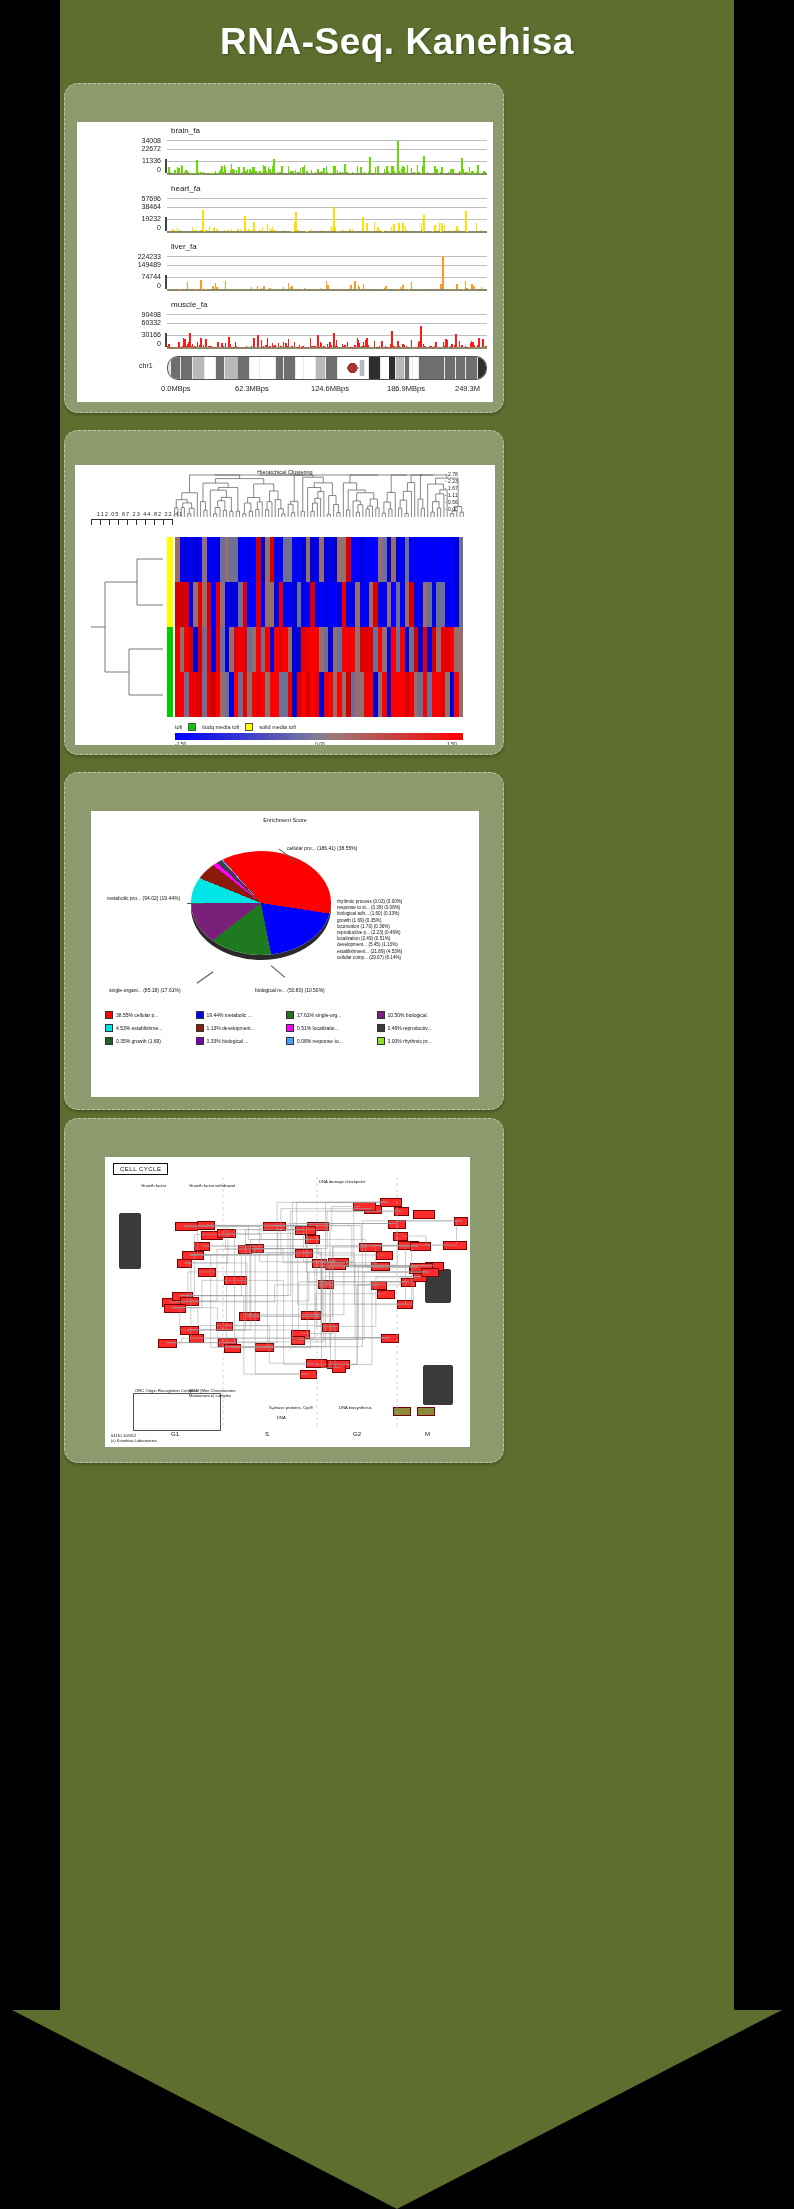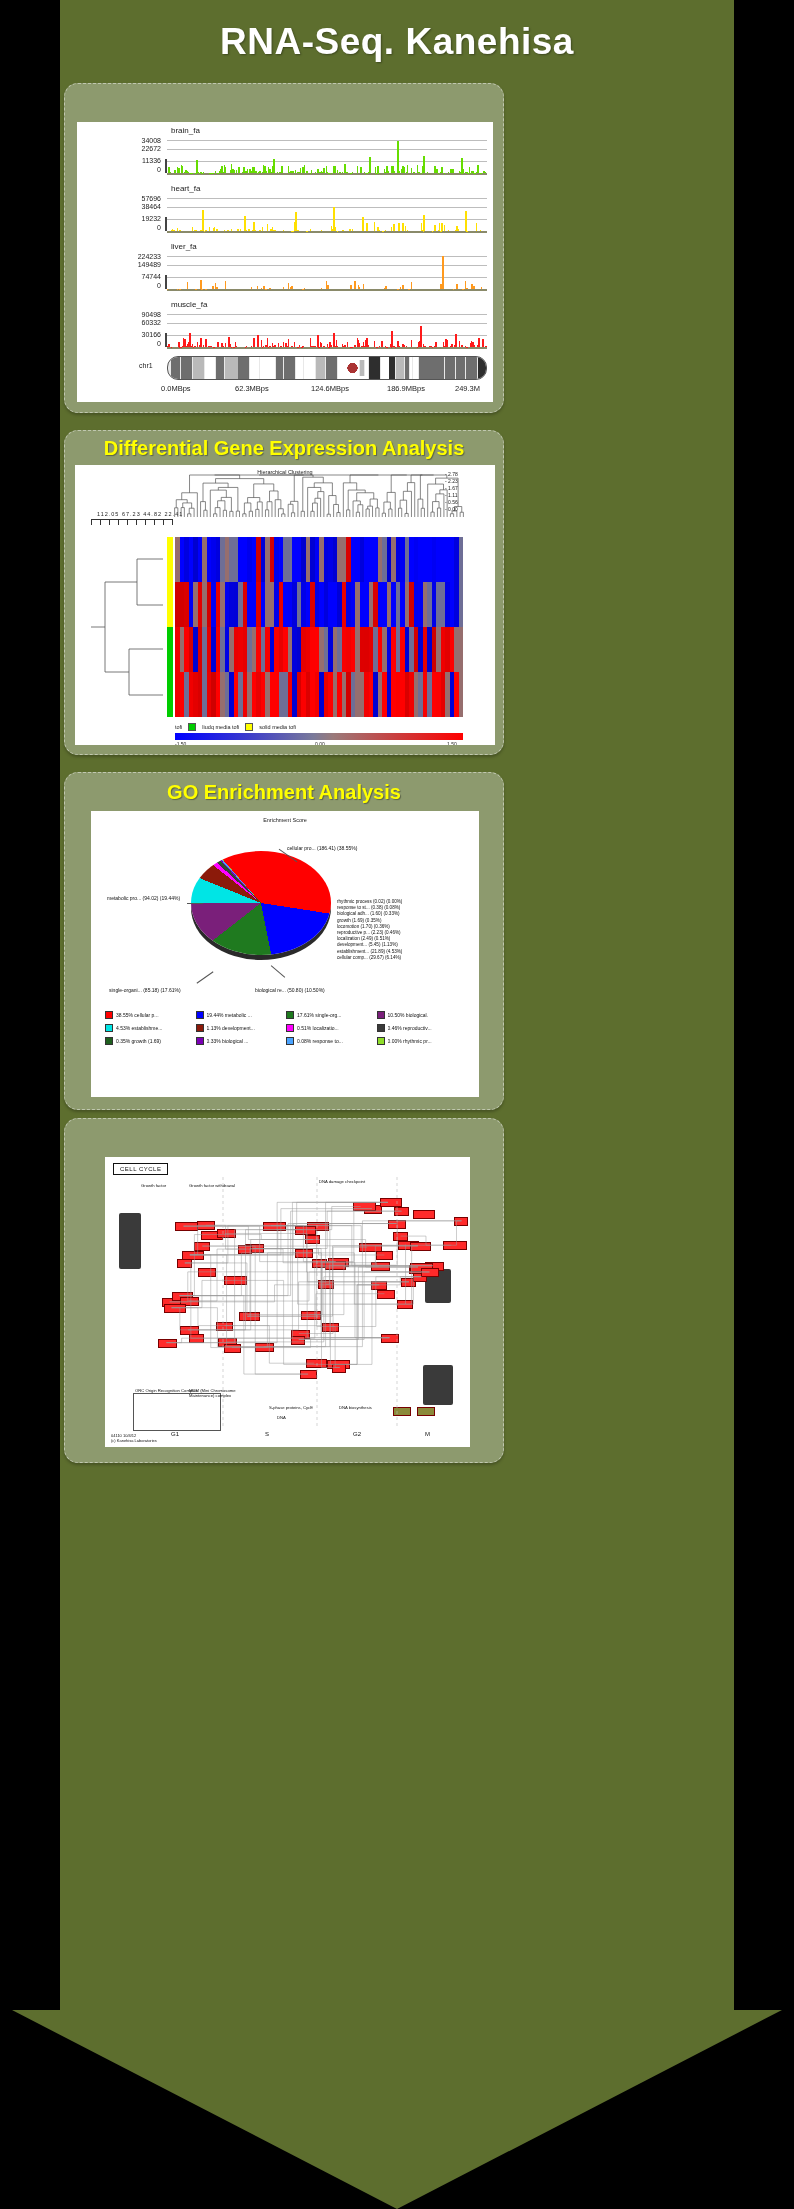--- a/index.html
+++ b/index.html
@@ -678,21 +678,20 @@
 
     <div class="xtick" style="left:84px;top:262px;">0.0MBps</div>
     <div class="xtick" style="left:158px;top:262px;">62.3MBps</div>
     <div class="xtick" style="left:234px;top:262px;">124.6MBps</div>
     <div class="xtick" style="left:310px;top:262px;">186.9MBps</div>
     <div class="xtick" style="left:378px;top:262px;">249.3M</div>
   </div>
 </div>
 
 <div class="card" id="card-dge">
-  <div class="card-title">Differential Gene Expression Analysis</div>
   <div class="panel" id="panel-dge">
     <div id="dge-title">Hierarchical Clustering</div>
 
     <div id="dge-scalelbl">112.05   67.23 44.82 22.41</div>
     <div id="dge-ruler">
         <span style="left: 0px;"></span>
         <span style="left: 9px;"></span>
         <span style="left: 18px;"></span>
         <span style="left: 27px;"></span>
         <span style="left: 36px;"></span>
@@ -1092,21 +1091,20 @@
     <div id="dge-bar"></div>
     <div id="dge-bar-ticks">
       <span style="left:0;">-1.50</span>
       <span style="left:140px;">0.00</span>
       <span style="left:272px;">1.50</span>
     </div>
   </div>
 </div>
 
 <div class="card" id="card-go">
-  <div class="card-title">GO Enrichment Analysis</div>
   <div class="panel" id="panel-go">
     <div id="go-title">Enrichment Score</div>
 
     <div id="pie-wrap">
       <div id="pie" style="background: conic-gradient(from -40deg, rgb(255, 0, 0) 0deg, rgb(255, 0, 0) 138.78deg, rgb(0, 0, 255) 138.78deg, rgb(0, 0, 255) 208.764deg, rgb(31, 122, 31) 208.764deg, rgb(31, 122, 31) 272.16deg, rgb(122, 31, 122) 272.16deg, rgb(122, 31, 122) 309.96deg, rgb(0, 229, 229) 309.96deg, rgb(0, 229, 229) 332.064deg, rgb(139, 26, 10) 332.064deg, rgb(139, 26, 10) 348.372deg, rgb(255, 0, 255) 348.372deg, rgb(255, 0, 255) 352.44deg, rgb(58, 58, 58) 352.44deg, rgb(58, 58, 58) 354.276deg, rgb(31, 95, 31) 354.276deg, rgb(31, 95, 31) 355.932deg, rgb(122, 0, 181) 355.932deg, rgb(122, 0, 181) 357.192deg, rgb(74, 163, 255) 357.192deg, rgb(74, 163, 255) 358.38deg, rgb(143, 221, 42) 358.38deg, rgb(143, 221, 42) 358.668deg, rgb(255, 128, 0) 358.668deg, rgb(255, 128, 0) 358.668deg, rgb(255, 0, 0) 358.668deg, rgb(255, 0, 0) 360deg);"></div>
     </div>
 
     <div class="pie-lbl" style="left:196px;top:34px;">cellular pro... (186.41)  (38.55%)</div>
     <div class="lead" style="left:186px;top:44px;width:22px;transform:rotate(35deg);"></div>
 

